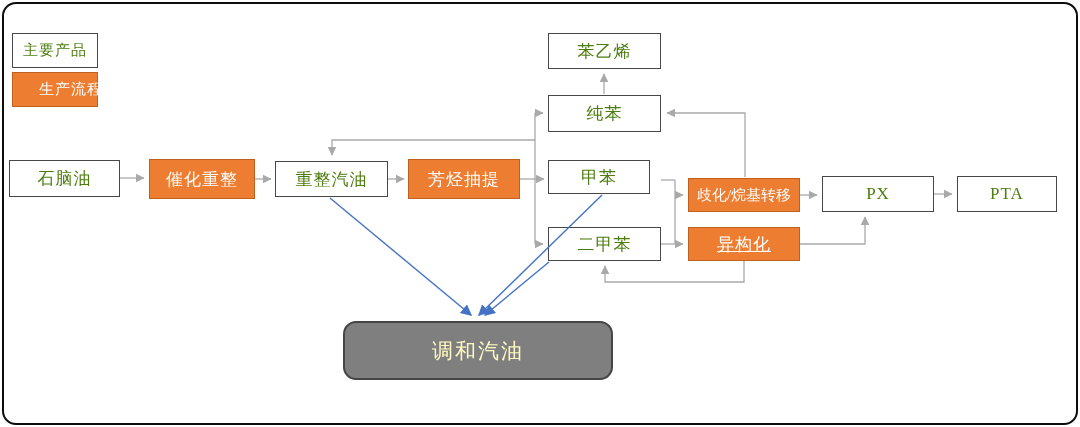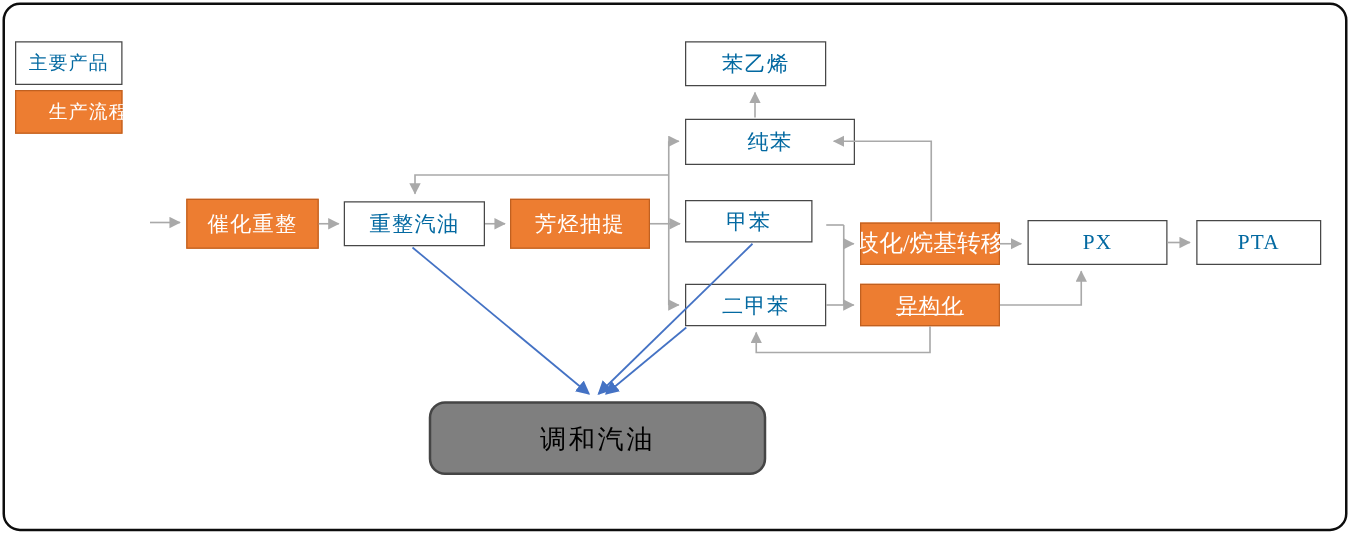--- a/index.html
+++ b/index.html
@@ -7,47 +7,48 @@
     position:relative;width:1080px;height:427px;background:#ffffff;
     font-family:"Liberation Serif","DejaVu Serif",serif;overflow:hidden;
   }
   .frame{
     position:absolute;left:2px;top:2px;right:2px;bottom:2px;
     border:2.5px solid #0d0d0d;border-radius:14px;pointer-events:none;
   }
   .node{
     position:absolute;display:flex;align-items:center;justify-content:center;
     box-sizing:border-box;background:#ffffff;border:1.6px solid #474747;
-    font-size:17px;color:#0369a1;letter-spacing:1px;white-space:nowrap;
+    font-size:17px;color:#4d7c0f;letter-spacing:1px;white-space:nowrap;
   }
   .node.process{
     background:#ED7D31;border:1.6px solid #C06020;color:#ffffff;
   }
   .node.blend{
     background:#7F7F7F;border:2px solid #454545;border-radius:13px;
-    color:#000000;font-size:21px;letter-spacing:2px;
+    color:#fef9c3;font-size:21px;letter-spacing:2px;
   }
   .node.legend{font-size:15px;}
-  .node.small{font-size:19px;letter-spacing:0;}
+  .node.small{font-size:15px;letter-spacing:0;}
   svg.wires{position:absolute;left:0;top:0;pointer-events:none;}
 </style>
 </head>
 <body>
 
 <div class="canvas">
 
   <div class="node legend" style="left:12px;top:33px;width:86px;height:35px;">主要产品</div>
   <div class="node legend process" style="left:12px;top:72px;width:86px;height:35px;padding-left:32px;">生产流程</div>
 
+  <div class="node" style="left:9px;top:160px;width:111px;height:37px;">石脑油</div>
   <div class="node process" style="left:149px;top:159px;width:106px;height:40px;">催化重整</div>
   <div class="node" style="left:275px;top:161px;width:113px;height:36px;">重整汽油</div>
   <div class="node process" style="left:408px;top:159px;width:112px;height:40px;">芳烃抽提</div>
 
   <div class="node" style="left:548px;top:33px;width:113px;height:36px;">苯乙烯</div>
-  <div class="node" style="left:548px;top:95px;width:136px;height:37px;">纯苯</div>
+  <div class="node" style="left:548px;top:95px;width:113px;height:37px;">纯苯</div>
   <div class="node" style="left:548px;top:160px;width:102px;height:34px;">甲苯</div>
   <div class="node" style="left:548px;top:227px;width:113px;height:34px;">二甲苯</div>
 
   <div class="node process small" style="left:688px;top:178px;width:112px;height:34px;">歧化/烷基转移</div>
   <div class="node process" style="left:688px;top:227px;width:112px;height:34px;text-decoration:underline;">异构化</div>
 
   <div class="node" style="left:822px;top:176px;width:112px;height:36px;">PX</div>
   <div class="node" style="left:957px;top:176px;width:100px;height:36px;">PTA</div>
 
   <div class="node blend" style="left:343px;top:321px;width:270px;height:59px;">调和汽油</div>

